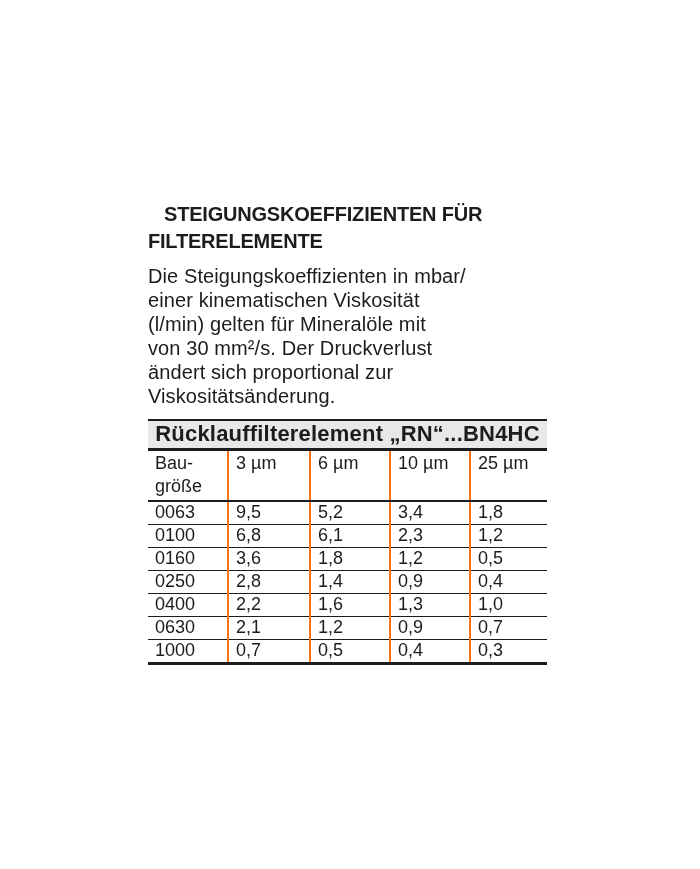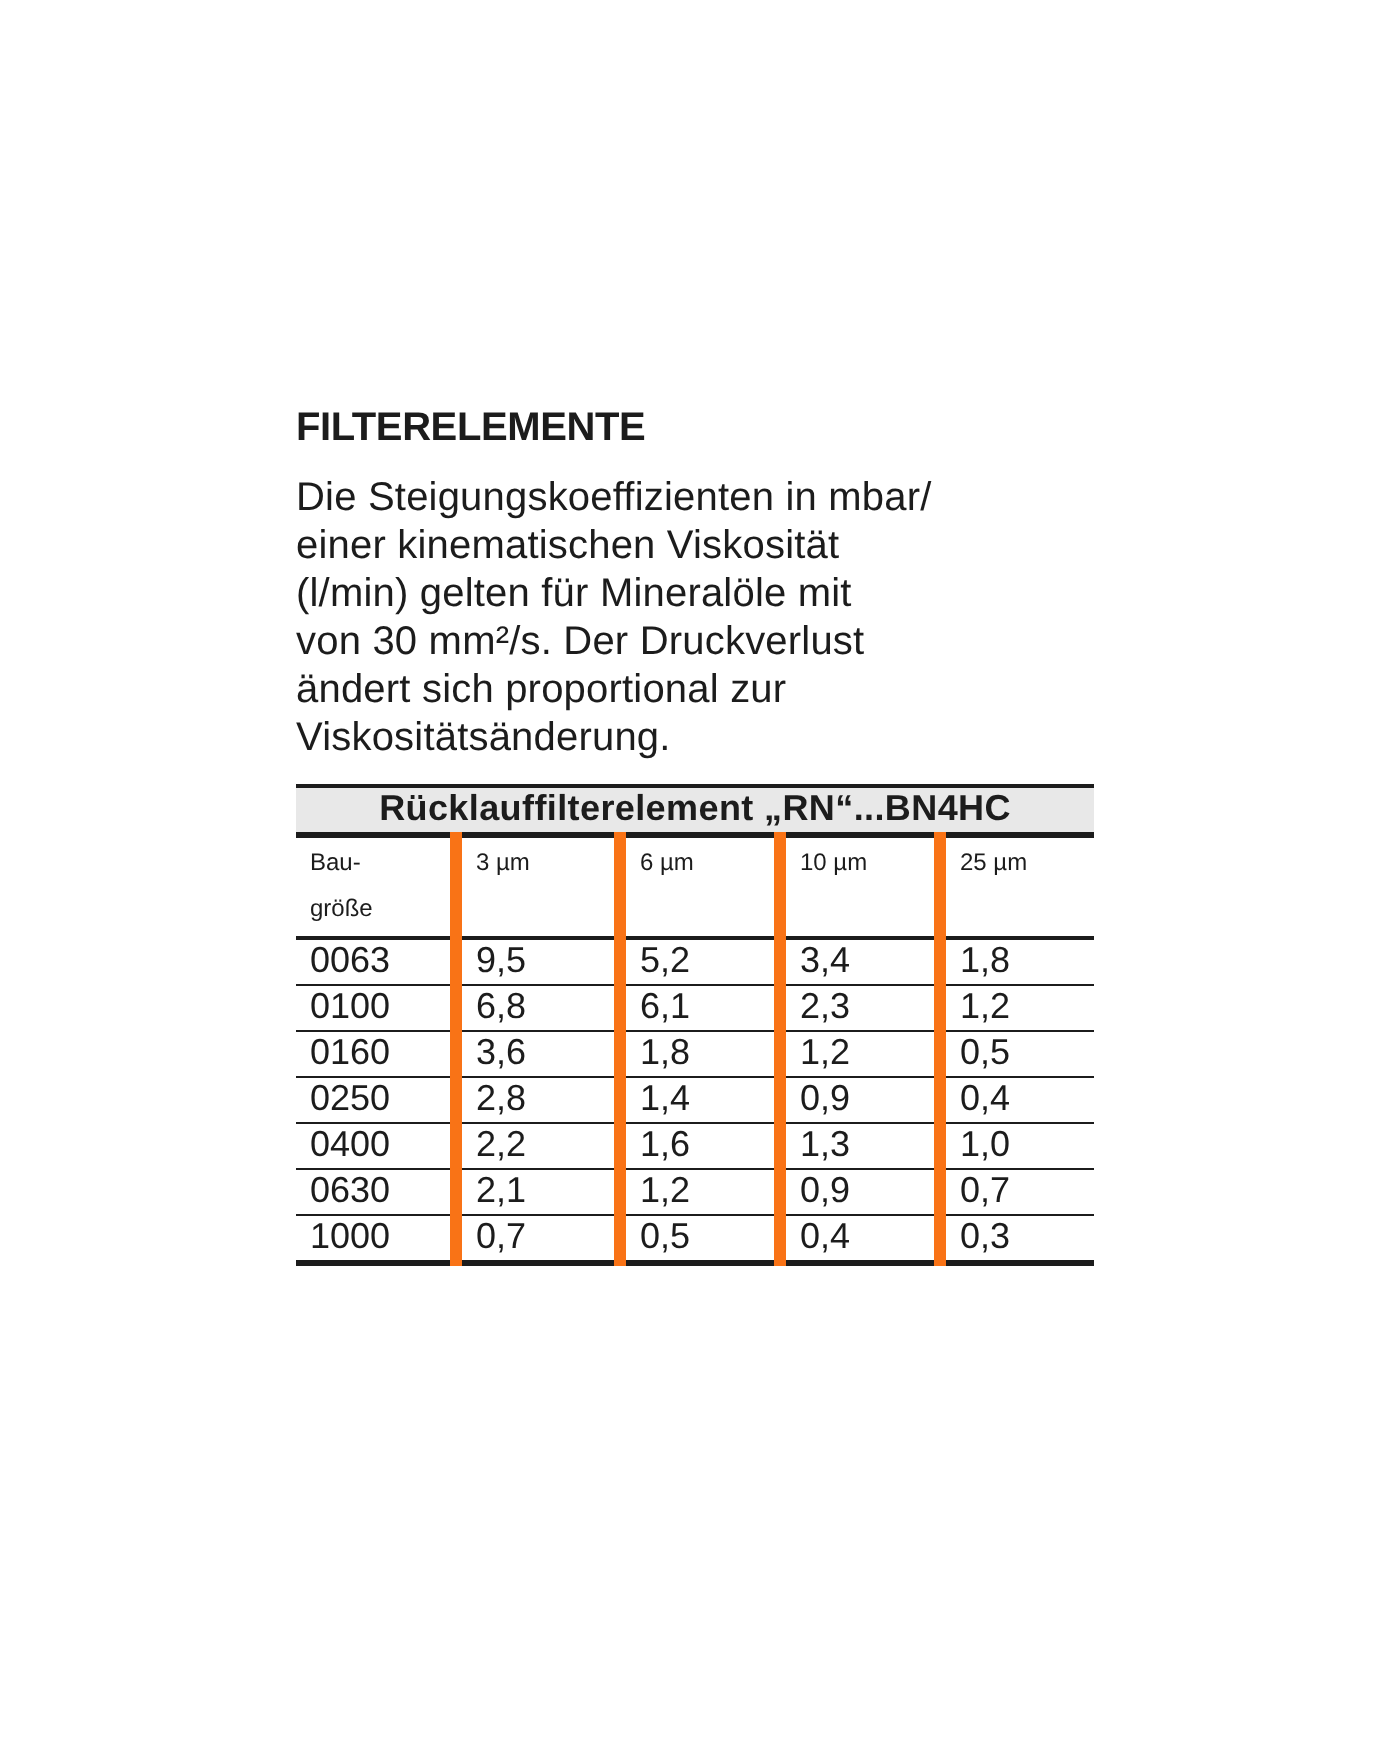--- a/index.html
+++ b/index.html
@@ -40,56 +40,57 @@
   }
   col.c0 { width: 80px; }
   col.c1 { width: 82px; }
   col.c2 { width: 80px; }
   col.c3 { width: 80px; }
   col.c4 { width: 77px; }
   th.caption {
     background: #e8e8e8;
     border-top: 2px solid #1c1c1c;
     border-bottom: 3px solid #1c1c1c;
-    font-size: 18px;
+    font-size: 22px;
     font-weight: bold;
     text-align: center;
     height: 21px;
     padding: 0 2px 1px 2px;
     letter-spacing: 0.2px;
   }
   tr.colhead th {
     font-weight: normal;
     text-align: left;
     vertical-align: top;
-    font-size: 12px;
+    font-size: 18px;
     line-height: 23px;
     height: 48px;
     padding: 1px 3px 2px 7px;
     border-bottom: 2px solid #1c1c1c;
     white-space: pre-line;
   }
   tr.colhead th + th,
-  tbody td + td { border-left: 6px solid #f97316; }
+  tbody td + td { border-left: 2px solid #f97316; }
   tbody td {
     font-size: 18px;
     line-height: 21px;
     height: 23px;
     padding: 0 3px 1px 7px;
     border-bottom: 1.5px solid #1c1c1c;
     vertical-align: middle;
   }
   tbody tr:last-child td { border-bottom: 3px solid #1c1c1c; }
 </style>
 </head>
 <body>
 
 <div class="content">
 
   <div class="doc-title">
+    <div class="line1">STEIGUNGSKOEFFIZIENTEN FÜR</div>
     <div class="line2">FILTERELEMENTE</div>
   </div>
 
   <div class="intro">
     <div>Die Steigungskoeffizienten in mbar/</div>
     <div>einer kinematischen Viskosität</div>
     <div>(l/min) gelten für Mineralöle mit</div>
     <div>von 30 mm²/s. Der Druckverlust</div>
     <div>ändert sich proportional zur</div>
     <div>Viskositätsänderung.</div>

